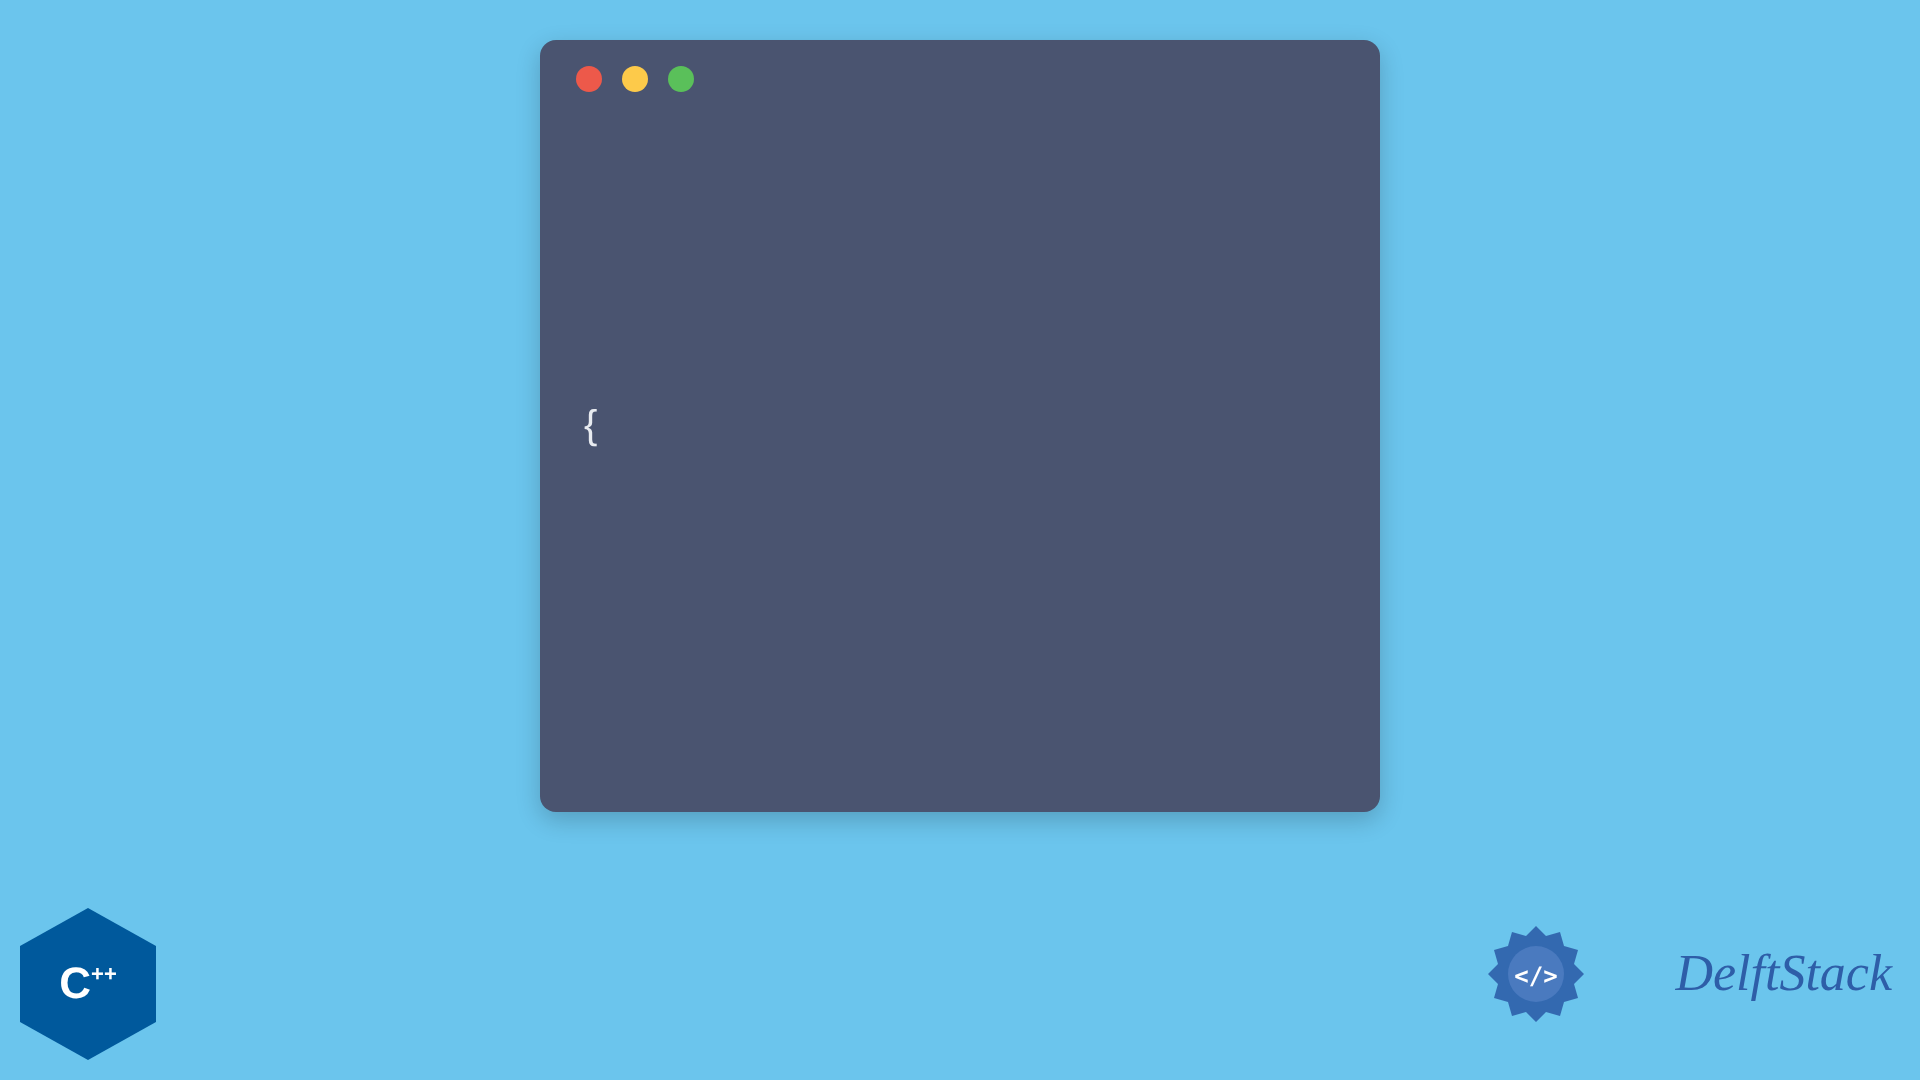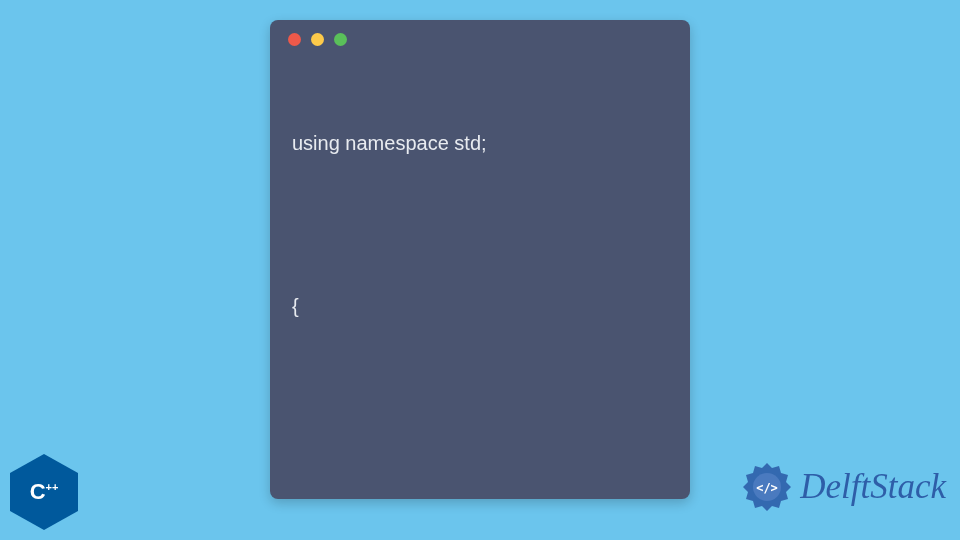--- a/index.html
+++ b/index.html
@@ -86,37 +86,37 @@
       display: flex;
       align-items: center;
       gap: 6px;
     }
     .gear-icon {
       width: 54px;
       height: 54px;
     }
     .brand-text {
       color: #2e5ea8;
-      font-size: 35px;
+      font-size: 26px;
       font-weight: 500;
       font-style: italic;
       font-family: Georgia, serif;
+      margin-left: 37px;
     }
   </style>
 </head>
 <body>
 
 <div class="code-window">
   <div class="window-header">
     <div class="dot dot-red"></div>
     <div class="dot dot-yellow"></div>
     <div class="dot dot-green"></div>
   </div>
   <div class="code-content">
-    <span class="code-line">using namespace std;</span>
     <div class="code-gap"></div>
     <span class="code-line">{</span>
     
     
     
   </div>
 </div>
 
 <div class="cpp-badge">
   <div class="hex">

